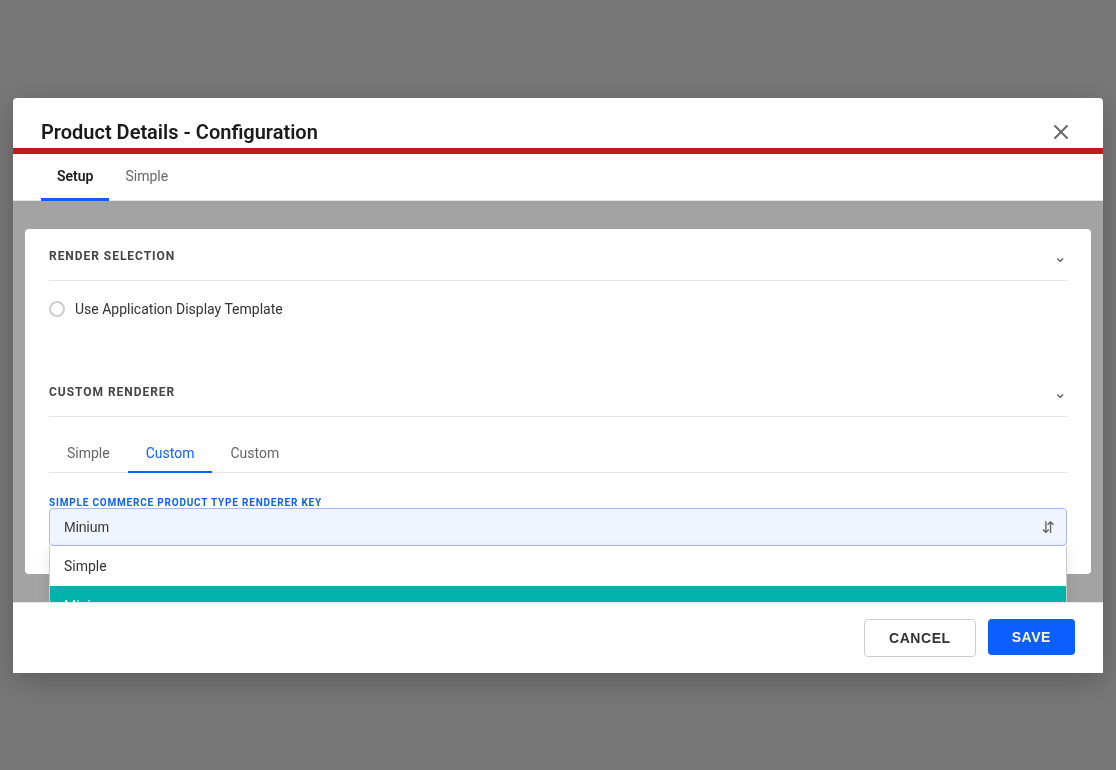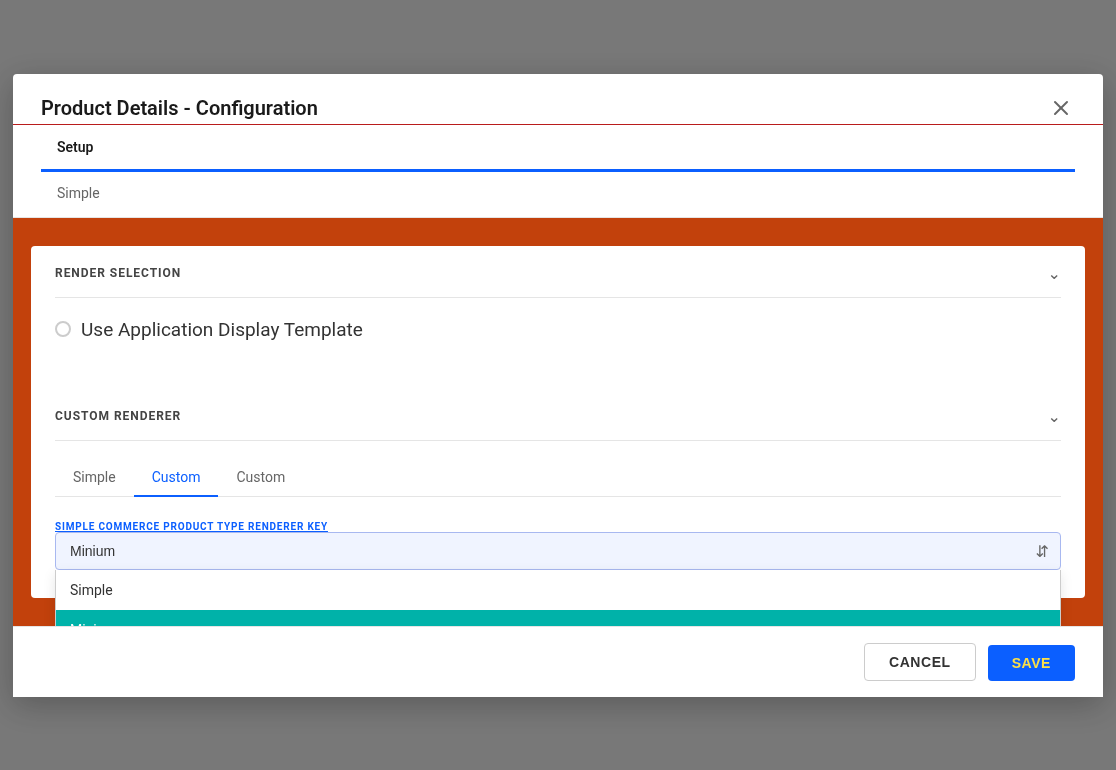--- a/index.html
+++ b/index.html
@@ -29,21 +29,21 @@
       display: flex;
       flex-direction: column;
       box-shadow: 0 8px 32px rgba(0,0,0,0.25);
       position: relative;
     }
     .modal-header {
       display: flex;
       align-items: center;
       justify-content: space-between;
       padding: 20px 28px 2px 28px;
-      border-bottom: 1px solid #b91c1c;
+      border-bottom: 6px solid #b91c1c;
     }
     .modal-title {
       font-size: 20px;
       font-weight: 600;
       color: #1a1a1a;
     }
     .close-btn {
       background: none;
       border: none;
       cursor: pointer;
@@ -51,40 +51,39 @@
       font-size: 20px;
       padding: 4px;
       display: flex;
       align-items: center;
       justify-content: center;
     }
     .tabs-row {
       display: flex;
       border-bottom: 1px solid #e5e5e5;
       padding: 0 28px;
-      flex-direction: column;
     }
     .tab {
       padding: 14px 16px;
       cursor: pointer;
       font-size: 14px;
       color: #666;
       border-bottom: 3px solid transparent;
       margin-bottom: -1px;
     }
     .tab.active {
       color: #1a1a1a;
       border-bottom-color: #0b5fff;
       font-weight: 600;
     }
     .modal-body {
       flex: 1;
       overflow-y: auto;
-      padding: 28px 18px;
-      background: #c2410c;
+      padding: 28px 12px;
+      background: #a3a3a3;
     }
     .config-card {
       background: #fff;
       border-radius: 4px;
       padding: 0 24px 28px 24px;
     }
     .section-header {
       display: flex;
       align-items: center;
       justify-content: space-between;
@@ -104,21 +103,21 @@
       color: #666;
     }
     .render-options {
       padding: 20px 0 12px 0;
     }
     .radio-row {
       display: flex;
       align-items: center;
       gap: 10px;
       margin-bottom: 12px;
-      font-size: 19px;
+      font-size: 14px;
       color: #333;
       cursor: pointer;
     }
     .custom-radio {
       width: 16px;
       height: 16px;
       border-radius: 50%;
       border: 2px solid #ccc;
       background: #fff;
       display: inline-flex;
@@ -160,21 +159,20 @@
       color: #0b5fff;
       border-bottom-color: #0b5fff;
     }
     .field-label {
       font-size: 10px;
       font-weight: 700;
       color: #0b5fff;
       letter-spacing: 0.08em;
       text-transform: uppercase;
       margin-bottom: 0;
-      text-decoration: underline;
     }
     .select-wrapper {
       position: relative;
       width: 100%;
     }
     .select-control {
       width: 100%;
       padding: 10px 36px 10px 14px;
       font-size: 14px;
       color: #333;
@@ -211,21 +209,21 @@
       cursor: pointer;
       color: #333;
       background: #fff;
     }
     .dropdown-item.selected {
       background: #00b2a9;
       color: #fff;
     }
     .modal-footer {
       display: flex;
-      align-items: flex-end;
+      align-items: flex-start;
       justify-content: flex-end;
       gap: 12px;
       padding: 16px 28px;
       border-top: 1px solid #e5e5e5;
       background: #fff;
     }
     .btn-cancel {
       padding: 10px 24px;
       font-size: 14px;
       font-weight: 600;
@@ -233,21 +231,21 @@
       background: #fff;
       border: 1px solid #ccc;
       border-radius: 4px;
       cursor: pointer;
       letter-spacing: 0.04em;
     }
     .btn-save {
       padding: 10px 24px;
       font-size: 14px;
       font-weight: 600;
-      color: #fde047;
+      color: #fef9c3;
       background: #0b5fff;
       border: none;
       border-radius: 4px;
       cursor: pointer;
       letter-spacing: 0.04em;
     }
   </style>
 </head>
 <body>
 

